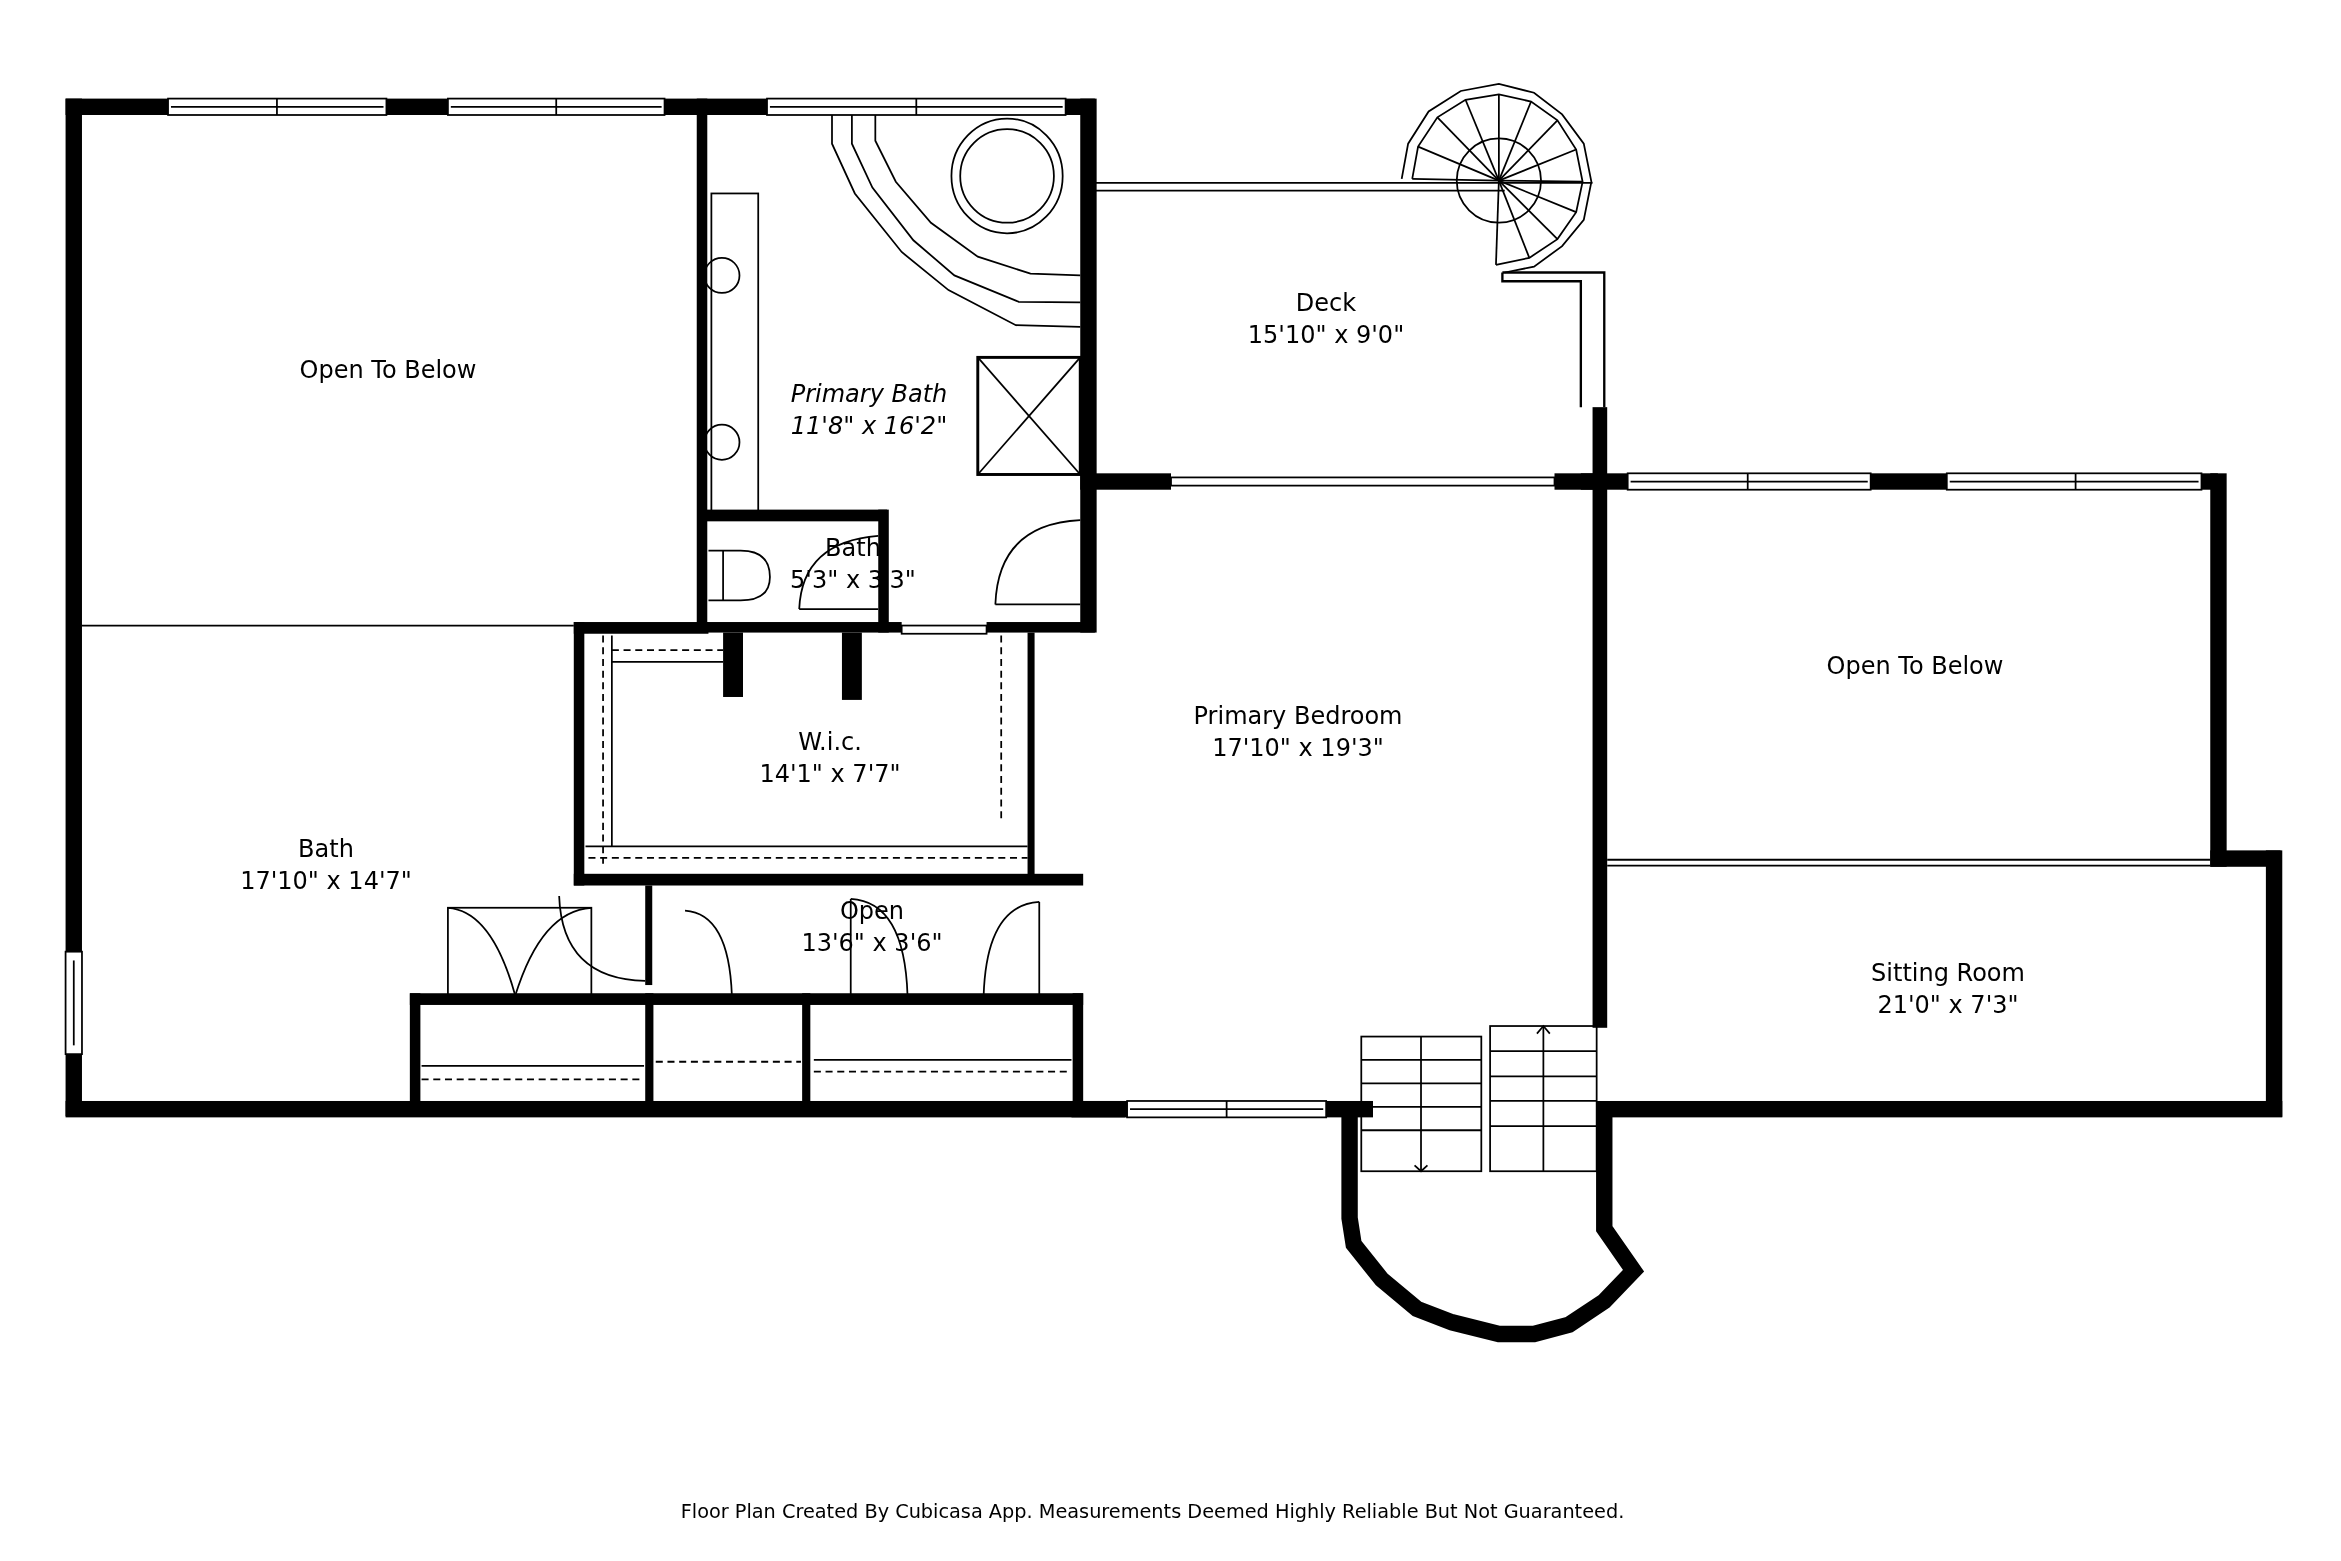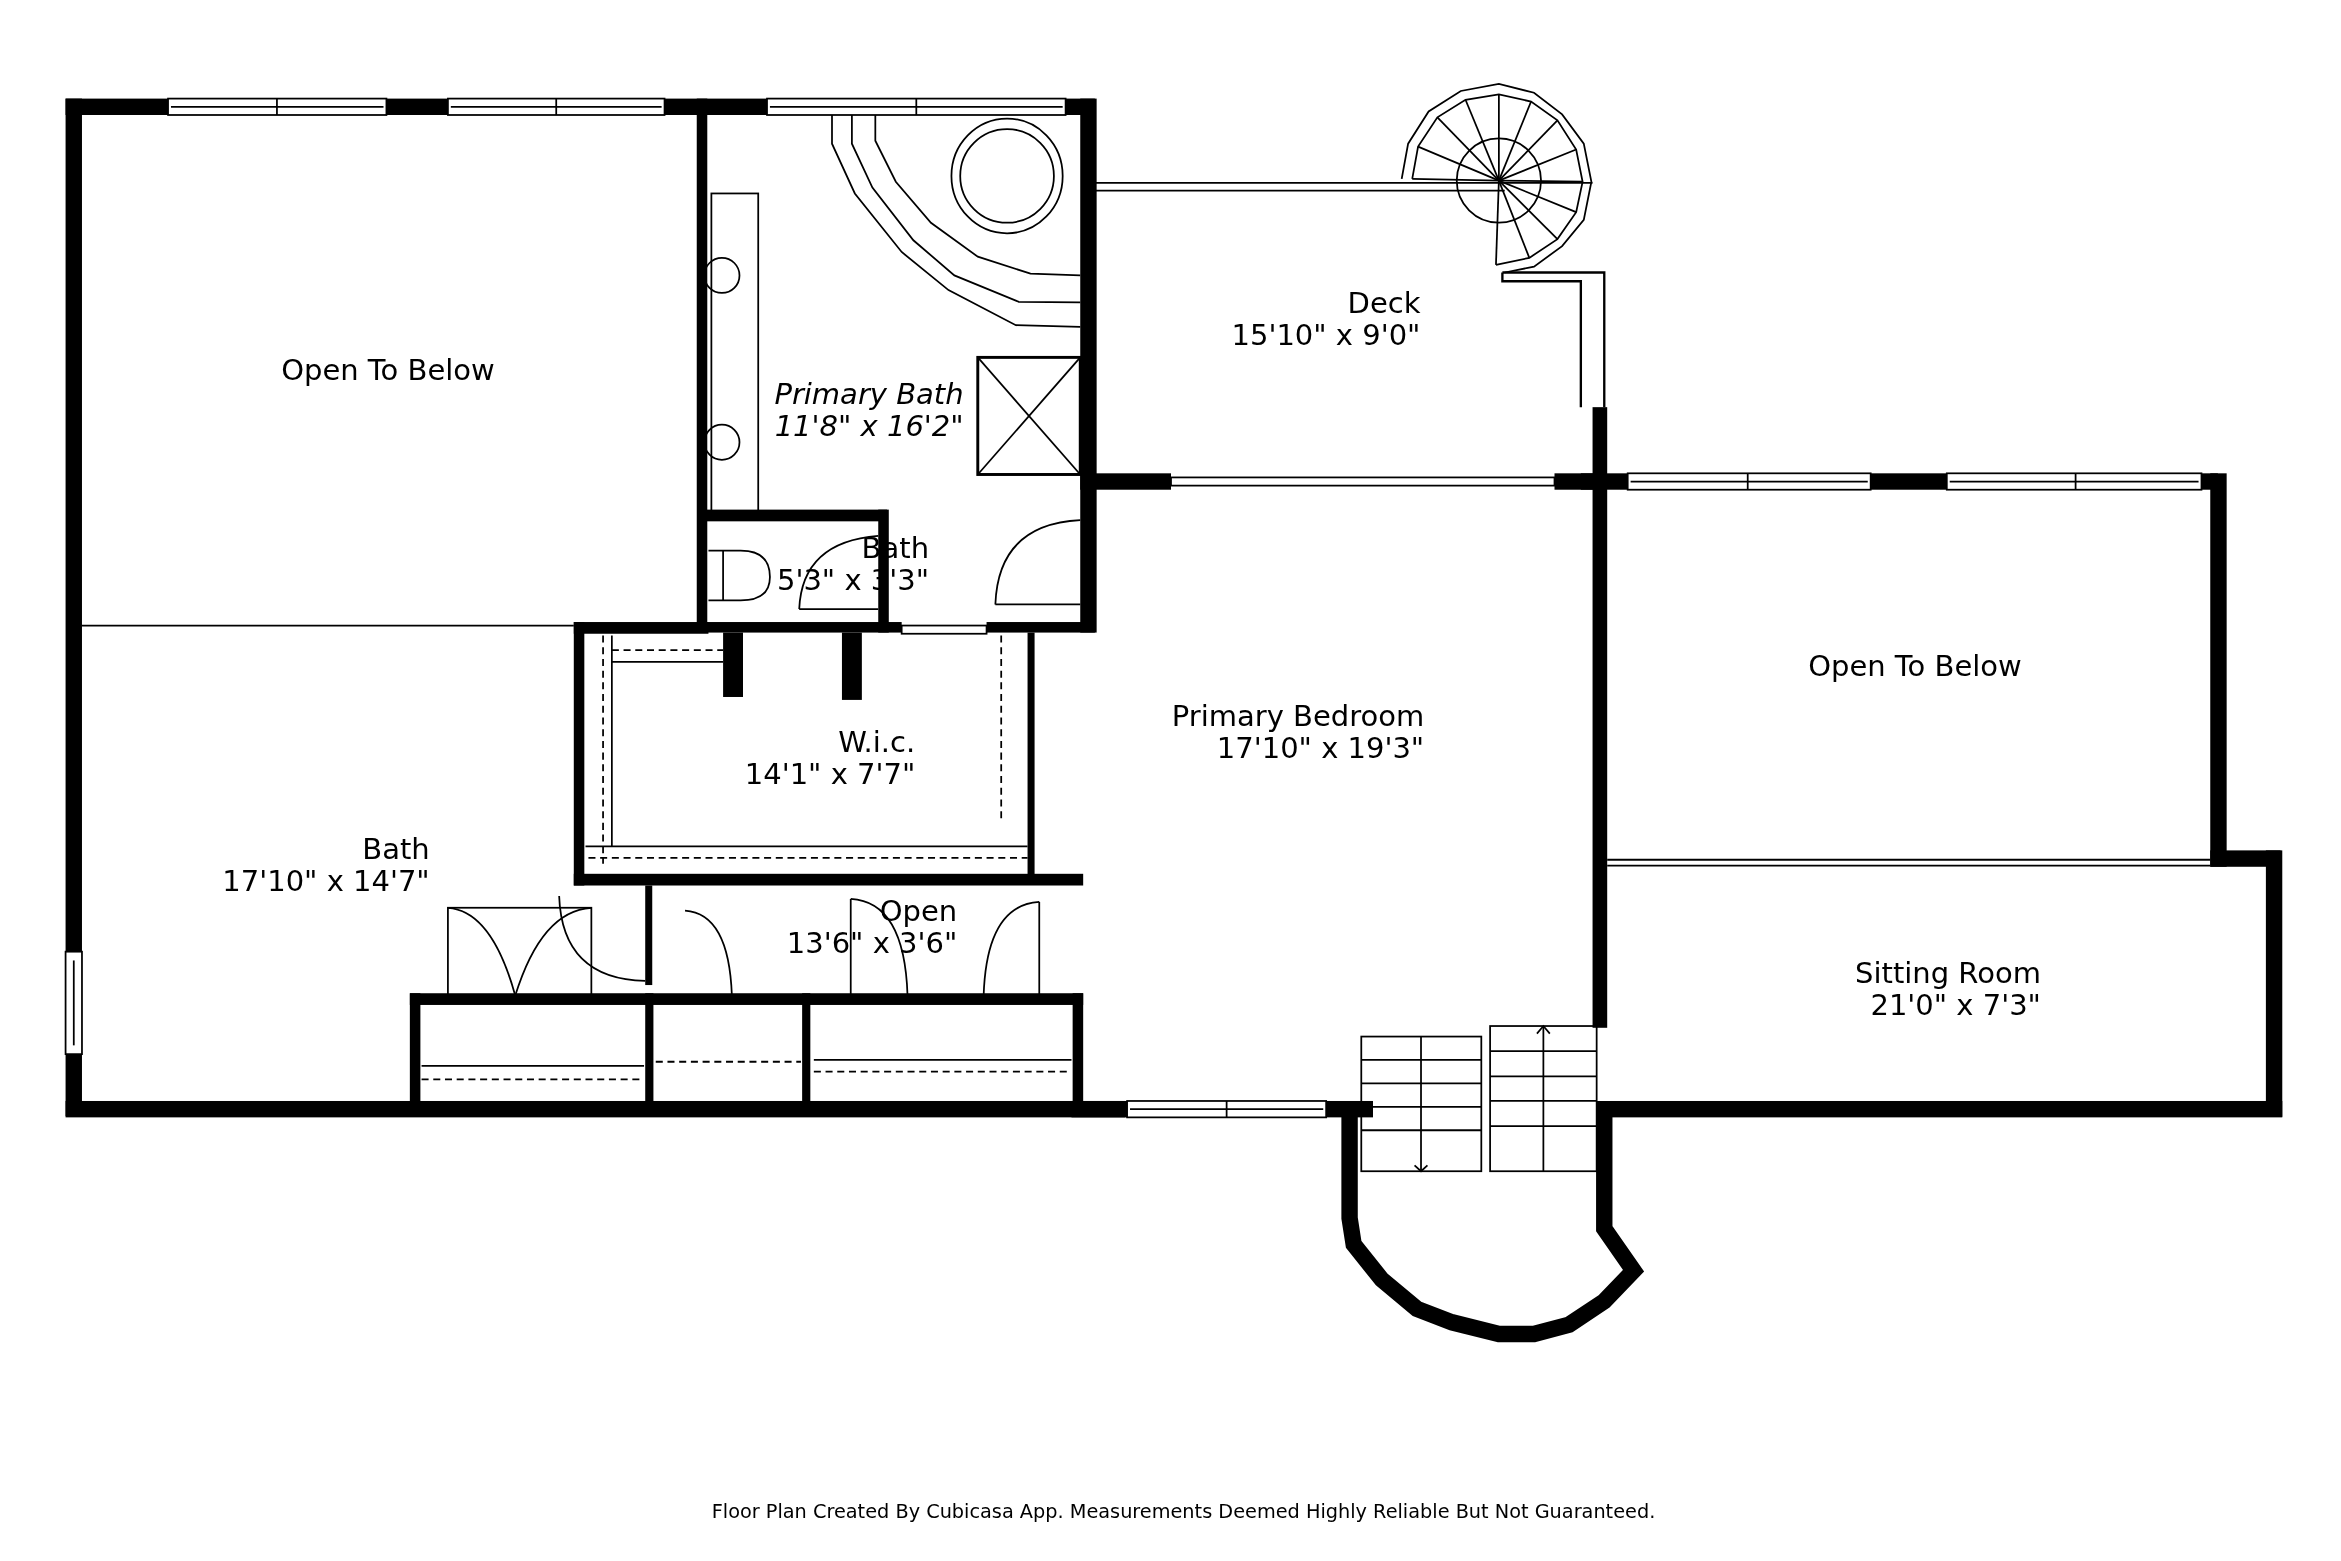--- a/index.html
+++ b/index.html
@@ -1,20 +1,20 @@
 <!DOCTYPE html>
 <html style="font-size:9.4px"><head>
 <meta charset="utf-8">
 <style>
   html, body { margin: 0; padding: 0; background: #ffffff; }
   body { width: 2342px; height: 1562px; position: relative; overflow: hidden; font-family: "DejaVu Sans", sans-serif; }
   #plan { position: absolute; left: 0; top: 0; width: 2342px; height: 1562px; }
-  .room-label { position: absolute; text-align: right; color: #000; font-size: 29px; line-height: 32px; white-space: nowrap; transform: translate(-50%, 0); }
+  .room-label { position: absolute; text-align: center; color: #000; font-size: 24px; line-height: 32px; white-space: nowrap; transform: translate(-50%, 0); }
   .room-label span { display: block; }
-  .footer { position: absolute; left: 0; width: 2305px; top: 1500px; text-align: center; font-size: 19.3px; color: #000; margin-left: 31px; }
+  .footer { position: absolute; left: 0; width: 2305px; top: 1500px; text-align: center; font-size: 19.3px; color: #000; }
 </style>
 </head>
 <body>
 
 <svg id="plan" viewBox="0 0 4000 2667" xmlns="http://www.w3.org/2000/svg">
   <g fill="#000" stroke="none">
 
     <rect x="112" y="168" width="28" height="1738"></rect>
     <rect x="112" y="168" width="175" height="28"></rect>
     <rect x="660" y="168" width="105" height="28"></rect>

